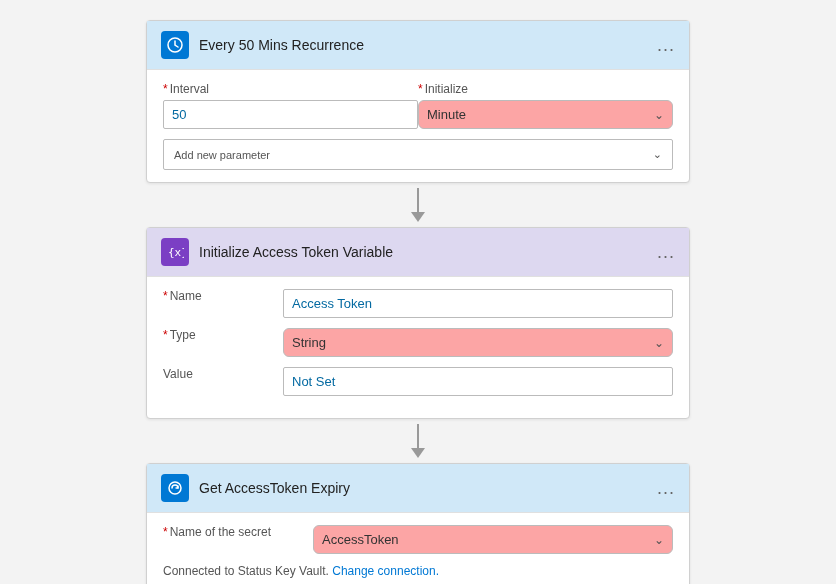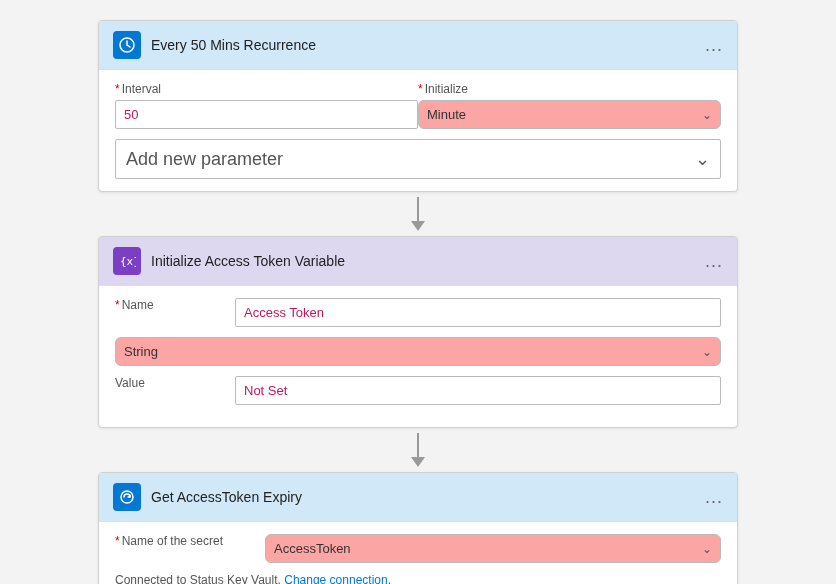--- a/index.html
+++ b/index.html
@@ -16,21 +16,21 @@
     .canvas {
       display: flex;
       flex-direction: column;
       align-items: center;
       padding: 20px 0 40px 0;
       gap: 0;
     }
 
     
     .card {
-      width: 640px;
+      width: 544px;
       background: #fff;
       border: 1px solid #d0d0d0;
       border-radius: 4px;
       box-shadow: 0 1px 3px rgba(0,0,0,0.08);
     }
 
     .card-header {
       display: flex;
       align-items: center;
       padding: 10px 14px;
@@ -110,21 +110,21 @@
     .form-label .required {
       color: #c00;
       margin-right: 2px;
     }
 
     .form-input {
       border: 1px solid #bbb;
       border-radius: 2px;
       padding: 6px 8px;
       font-size: 13px;
-      color: #be185d;
+      color: #0369a1;
       background: #fff;
       outline: none;
     }
 
     .form-select {
       border: 1px solid #bbb;
       border-radius: 6px;
       padding: 6px 8px;
       font-size: 13px;
       color: #333;
@@ -141,21 +141,21 @@
     }
 
     .add-param-row {
       border: 1px solid #bbb;
       border-radius: 2px;
       padding: 8px 10px;
       display: flex;
       justify-content: space-between;
       align-items: center;
       color: #555;
-      font-size: 18px;
+      font-size: 11px;
       cursor: pointer;
       background: #fff;
       margin-top: 4px;
     }
 
     
     .connector {
       display: flex;
       flex-direction: column;
       align-items: center;
@@ -258,20 +258,25 @@
         <div class="form-group" style="max-width:120px; flex: 0 0 120px;">
           <label class="form-label">
             <span class="required">*</span><span>Name</span>
           </label>
         </div>
         <div class="form-group">
           <input class="form-input" type="text" value="Access Token" style="">
         </div>
       </div>
       <div class="form-row">
+        <div class="form-group" style="max-width:120px; flex: 0 0 120px;">
+          <label class="form-label">
+            <span class="required">*</span><span>Type</span>
+          </label>
+        </div>
         <div class="form-group">
           <div class="form-select">
             <span>String</span>
             <span class="form-select-chevron">⌄</span>
           </div>
         </div>
       </div>
       <div class="form-row">
         <div class="form-group" style="max-width:120px; flex: 0 0 120px;">
           <label class="form-label">

